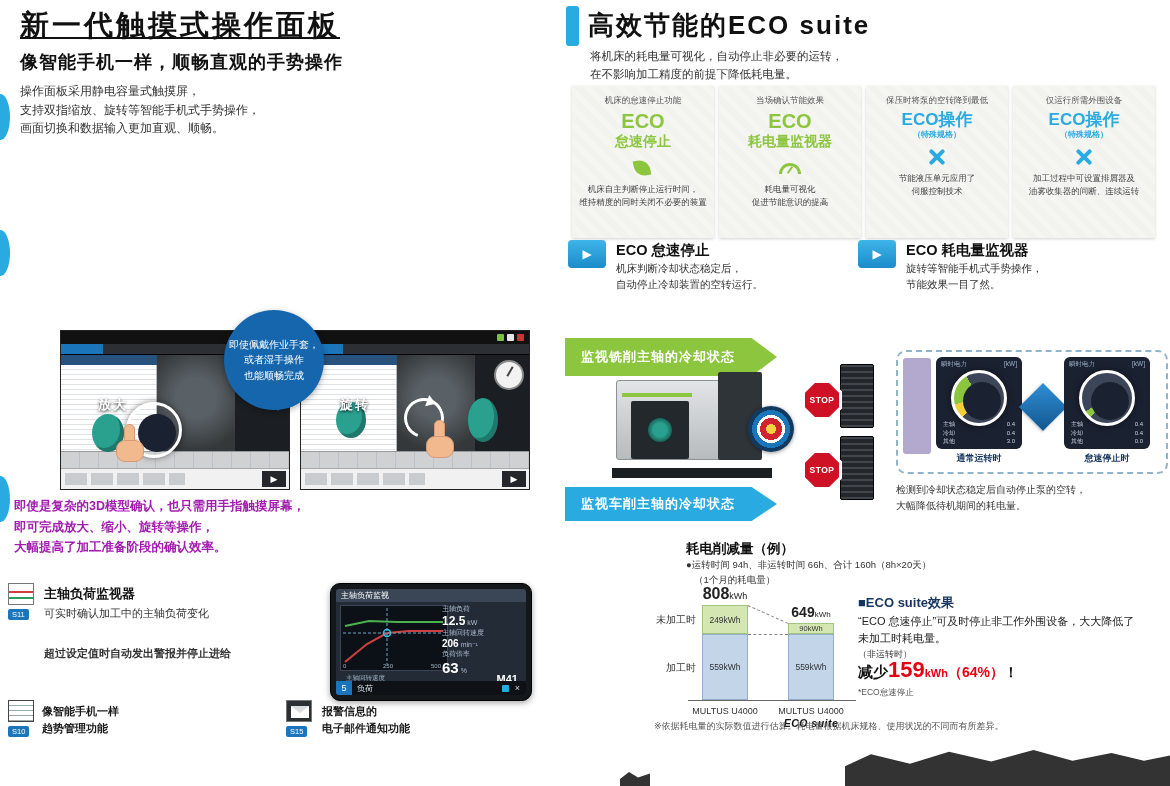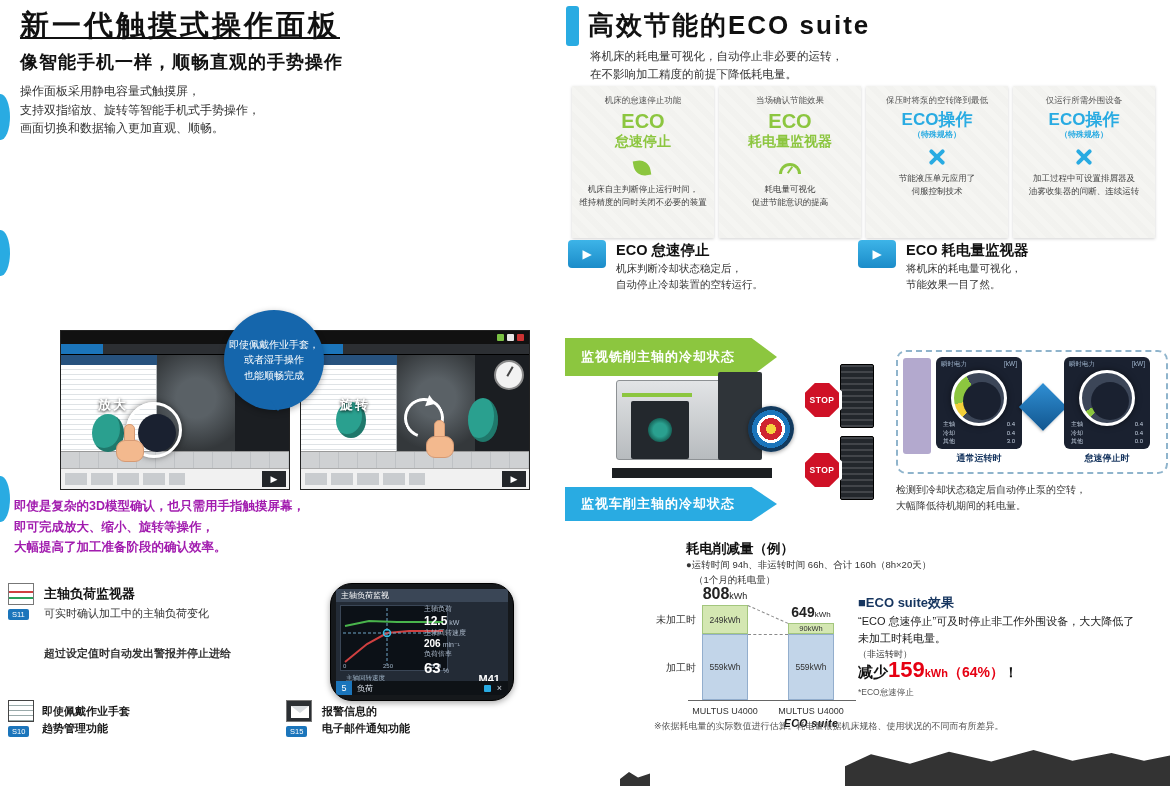--- a/index.html
+++ b/index.html
@@ -68,22 +68,22 @@
   .f-icon.doc { border-color:#444; background-image:repeating-linear-gradient(180deg,#fff 0 4px,#9aa 4px 5px); }
   .f-icon.mail { background:#2b2f33; }
   .f-icon.mail::after { content:''; position:absolute; left:4px; top:5px; width:18px; height:12px; background:#fff; }
   .f-icon.mail::before { content:''; position:absolute; left:4px; top:5px; z-index:1; border-left:9px solid transparent;
                          border-right:9px solid transparent; border-top:7px solid #d9dde0; }
   .f-tag { position:absolute; background:#1b75bb; color:#fff; font-size:7.5px; padding:1px 4px; border-radius:2px; }
   .f-title { font-size:13px; font-weight:bold; color:#111; }
   .f-desc { font-size:11px; color:#333; margin-top:2px; line-height:1.5; }
 
   
-  .cpanel { position:absolute; left:330px; top:583px; width:184px; height:118px; background:#15181b;
-            border:1px solid #000; border-radius:22px; padding:5px; box-shadow:0 2px 6px rgba(0,0,0,.35); }
+  .cpanel { position:absolute; left:330px; top:583px; width:202px; height:118px; background:#15181b;
+            border:1px solid #000; border-radius:10px; padding:5px; box-shadow:0 2px 6px rgba(0,0,0,.35); }
   .cp-screen { position:relative; width:100%; height:100%; background:#232b36; border-radius:3px; overflow:hidden; }
   .cp-head { height:13px; background:#3a4656; color:#fff; font-size:8px; line-height:13px; padding-left:5px; }
   .cp-chart { position:absolute; left:4px; top:16px; width:108px; height:66px; background:#0c1117; border:1px solid #3a4656; }
   .cp-axis { position:absolute; left:10px; top:85px; font-size:6.5px; color:#9fb3c6; }
   .cp-vals { position:absolute; right:4px; top:16px; width:80px; font-size:7px; color:#aebccd; line-height:1.25; }
   .cp-v { color:#fff; font-weight:bold; }
   .cp-m { position:absolute; right:8px; top:84px; color:#fff; font-size:11px; font-weight:bold; }
   .cp-foot { position:absolute; left:0; right:0; bottom:0; height:14px; background:#0e1216; display:flex; align-items:center; }
   .cp-tab { width:16px; height:14px; background:#1b75bb; color:#fff; font-size:9px; text-align:center; line-height:14px; }
   .cp-tablabel { color:#dfe7f0; font-size:8px; margin-left:5px; }
@@ -300,21 +300,21 @@
   <span class="f-tag" style="left:8px; top:609px">S11</span>
   <div class="abs" style="left:44px; top:585px; width:270px">
     <div class="f-title">主轴负荷监视器</div>
     <div class="f-desc">可实时确认加工中的主轴负荷变化</div>
   </div>
   <div class="f-desc abs" style="left:44px; top:643px; width:210px; font-weight:bold">超过设定值时自动发出警报并停止进给</div>
 
   <div class="f-icon doc" style="left:8px; top:700px"></div>
   <span class="f-tag" style="left:8px; top:726px">S10</span>
   <div class="abs" style="left:42px; top:703px; width:180px; font-size:11px; font-weight:bold; line-height:1.5">
-    <span>即使佩戴作业手套</span><br>
+    <span>像智能手机一样</span><br>
     <span>趋势管理功能</span>
   </div>
 
   <div class="f-icon mail" style="left:286px; top:700px"></div>
   <span class="f-tag" style="left:286px; top:726px">S15</span>
   <div class="abs" style="left:322px; top:703px; width:180px; font-size:11px; font-weight:bold; line-height:1.5">
     <span>报警信息的</span><br>
     <span>电子邮件通知功能</span>
   </div>
 
@@ -411,21 +411,21 @@
 
   <div class="sect-icon" style="left:568px; top:240px">▶</div>
   <div class="sect-title" style="left:616px; top:241px">ECO 怠速停止</div>
   <div class="sect-desc" style="left:616px; top:261px; width:235px">
     <span>机床判断冷却状态稳定后，</span><br>
     <span>自动停止冷却装置的空转运行。</span>
   </div>
   <div class="sect-icon" style="left:858px; top:240px">▶</div>
   <div class="sect-title" style="left:906px; top:241px">ECO 耗电量监视器</div>
   <div class="sect-desc" style="left:906px; top:261px; width:260px">
-    <span>将机床的耗电量可视化，</span><br>
+    <span>旋转等智能手机式手势操作，</span><br>
     <span>节能效果一目了然。</span>
   </div>
 
   <div class="banner greenbg">监视铣削主轴的冷却状态</div>
   <div class="banner bluebg">监视车削主轴的冷却状态</div>
 
   <div class="machine">
     <div class="m-body">
       <div class="m-stripe"></div>
       <div class="m-win"></div>

